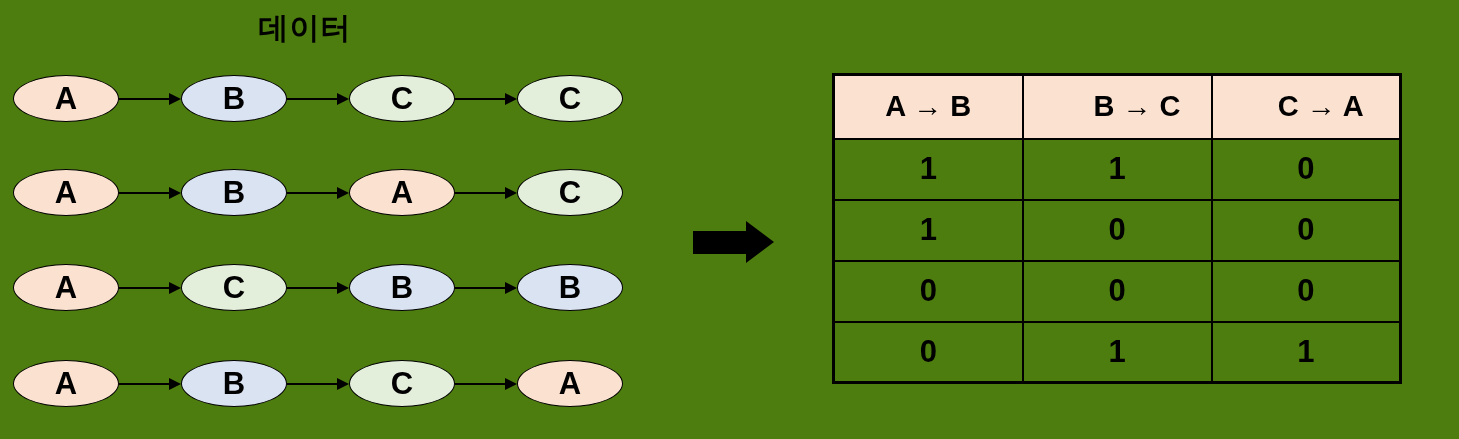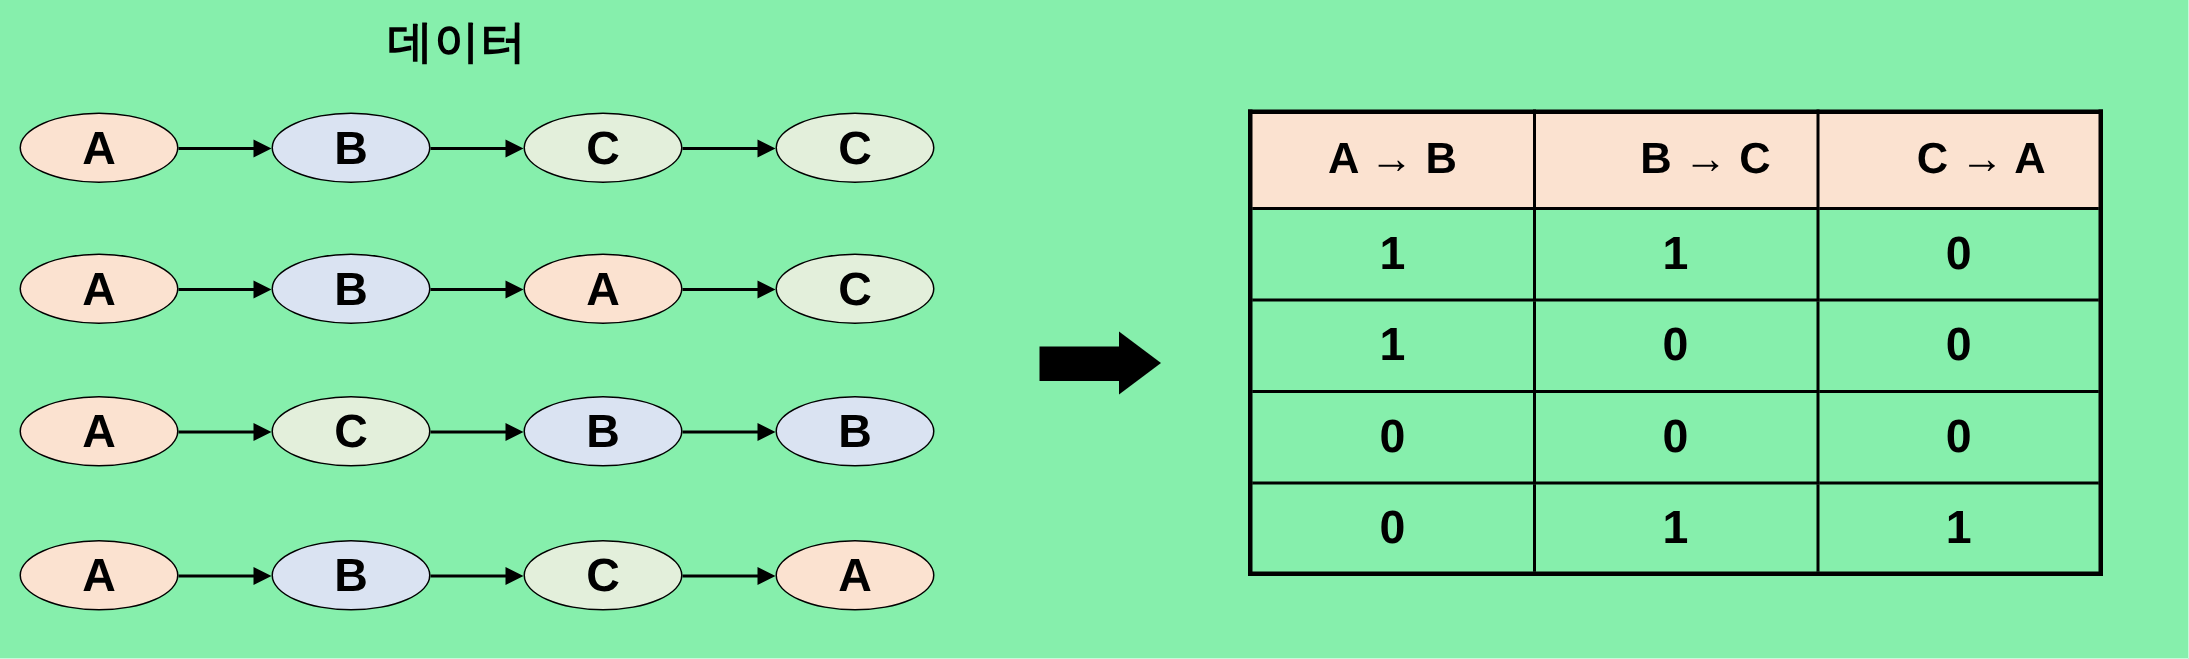--- a/index.html
+++ b/index.html
@@ -5,21 +5,21 @@
   * { margin: 0; padding: 0; box-sizing: border-box; }
   html, body { background: #ffffff; }
   body {
     font-family: "Liberation Sans", "DejaVu Sans", sans-serif;
     color: #000;
   }
   .canvas {
     position: relative;
     width: 1459px;
     height: 439px;
-    background: #86efac;
+    background: #4d7c0f;
     overflow: hidden;
   }
 
   
   .diagram-title {
     position: absolute;
     left: 160px;
     top: 8px;
     width: 290px;
     text-align: center;

